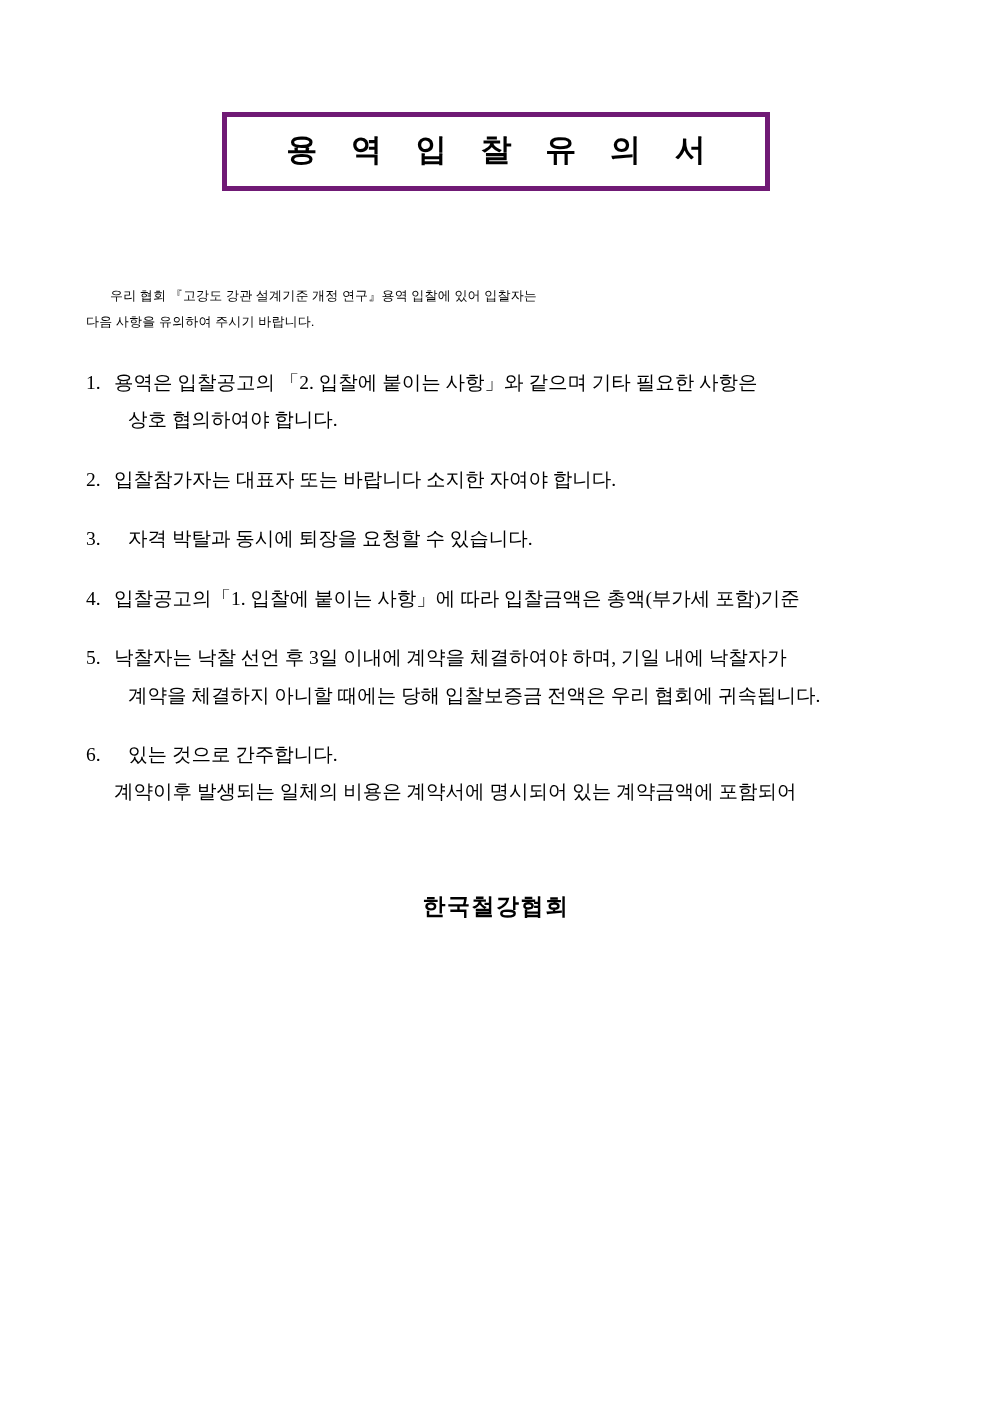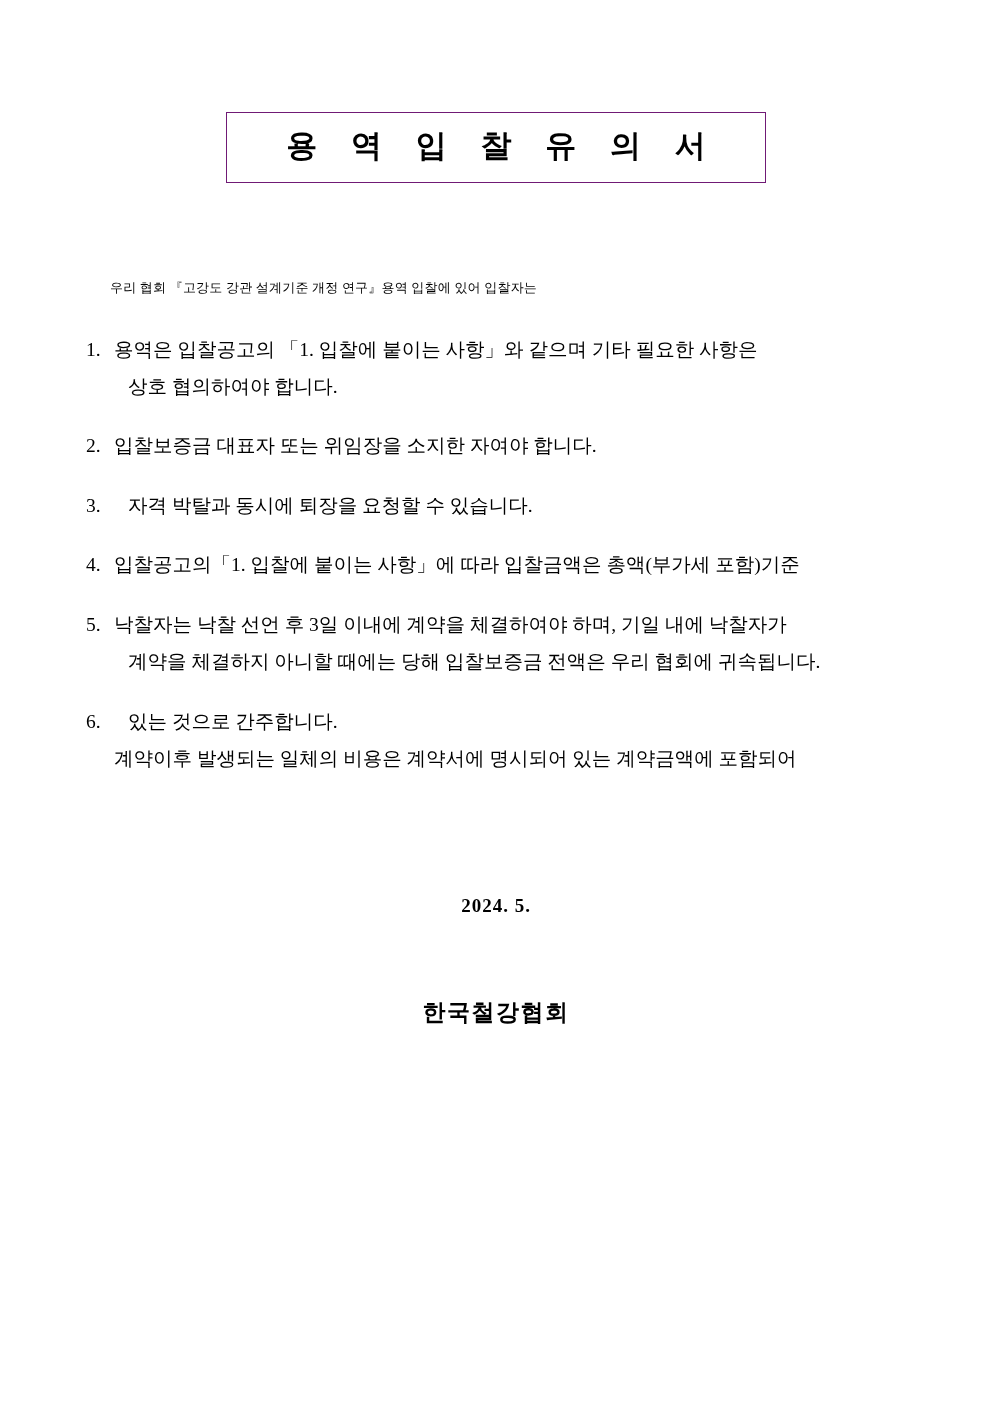--- a/index.html
+++ b/index.html
@@ -23,21 +23,21 @@
     padding: 0 72px;
   }
 
   
   .title-wrap {
     margin-top: 112px;
     display: flex;
     justify-content: center;
   }
   .title-box {
-    border: 1px solid #701a75;
+    border: 5px solid #701a75;
     padding: 14px 46px 18px 46px;
     min-width: 440px;
     text-align: center;
   }
   .title-text {
     font-size: 31px;
     font-weight: bold;
     letter-spacing: 13px;
     text-indent: 13px;
     line-height: 1.2;
@@ -107,36 +107,37 @@
 <div class="page">
 
   <div class="title-wrap">
     <div class="title-box">
       <div class="title-text">용 역 입 찰 유 의 서</div>
     </div>
   </div>
 
   <div class="intro">
     <div class="line1">우리 협회 『고강도 강관 설계기준 개정 연구』용역 입찰에 있어 입찰자는</div>
+    <div class="line2">다음 사항을 유의하여 주시기 바랍니다.</div>
   </div>
 
   <div class="list">
 
     <div class="item">
       <div class="num">1.</div>
       <div class="body">
-        <span class="ln">용역은 입찰공고의 「1. 입찰에 붙이는 사항」와 같으며 기타 필요한 사항은</span>
+        <span class="ln">용역은 입찰공고의 「2. 입찰에 붙이는 사항」와 같으며 기타 필요한 사항은</span>
         <span class="ln indent">상호 협의하여야 합니다.</span>
       </div>
     </div>
 
     <div class="item">
       <div class="num">2.</div>
       <div class="body">
-        <span class="ln">입찰보증금 대표자 또는 위임장을 소지한 자여야 합니다.</span>
+        <span class="ln">입찰참가자는 대표자 또는 바랍니다 소지한 자여야 합니다.</span>
       </div>
     </div>
 
     <div class="item">
       <div class="num">3.</div>
       <div class="body">
         <span class="ln indent">자격 박탈과 동시에 퇴장을 요청할 수 있습니다.</span>
       </div>
     </div>
 
@@ -158,16 +159,15 @@
     <div class="item">
       <div class="num">6.</div>
       <div class="body">
         <span class="ln indent">있는 것으로 간주합니다.</span>
         <span class="ln">계약이후 발생되는 일체의 비용은 계약서에 명시되어 있는 계약금액에 포함되어</span>
       </div>
     </div>
 
   </div>
 
-  <div class="date">2024.  5.</div>
   <div class="org">한국철강협회</div>
 
 </div>
 
 </body></html>

